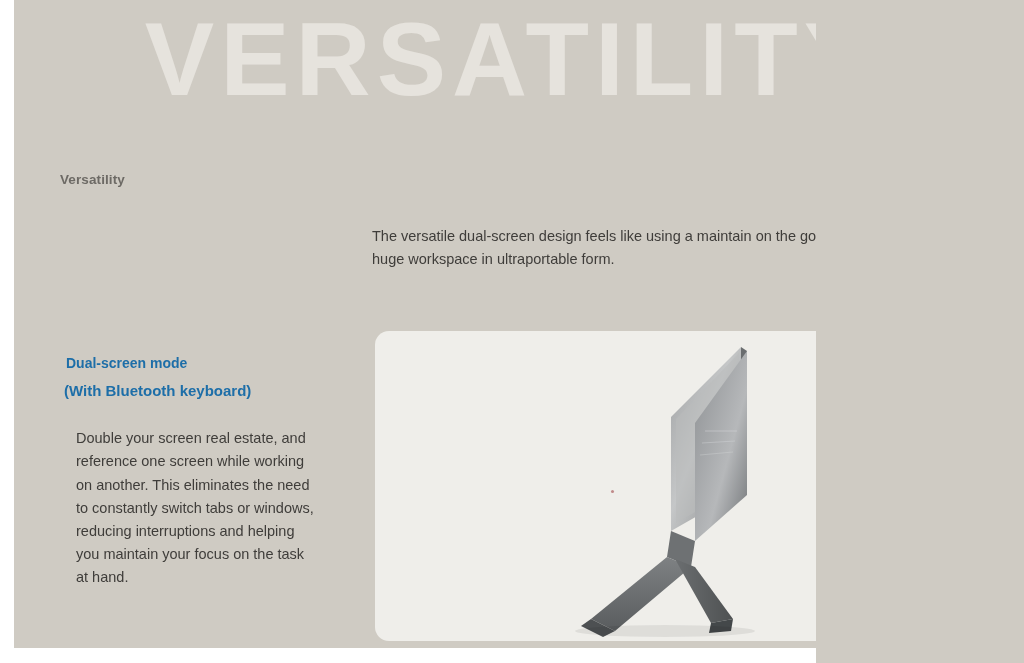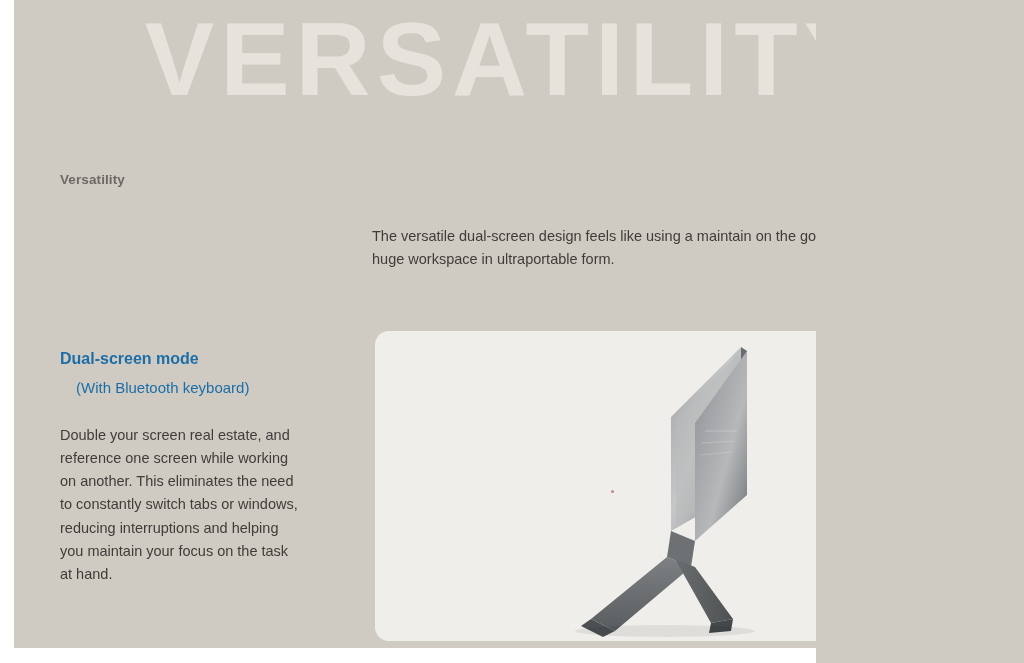--- a/index.html
+++ b/index.html
@@ -68,35 +68,35 @@
     color: #3f3d3a;
   }
   
   .feature {
     position: absolute;
     top: 348px;
     left: 60px;
     width: 250px;
   }
   .feature-title {
-    font-size: 16px;
+    font-size: 14px;
     font-weight: 700;
     color: #1d6ea8;
-    margin: 0;
+    margin: 6px;
     line-height: 1.35;
   }
   .feature-sub {
     font-size: 15px;
-    font-weight: 400;
+    font-weight: 700;
     color: #1d6ea8;
-    margin: 8px 0 0 16px;
+    margin: 8px 0 0 4px;
     line-height: 1.35;
   }
   .feature-body {
-    margin: 26px 0 0 0;
+    margin: 26px 0 0 16px;
     font-size: 14.5px;
     line-height: 1.6;
     color: #3f3d3a;
     width: 238px;
   }
   
   .media-card {
     position: absolute;
     top: 331px;
     left: 375px;

